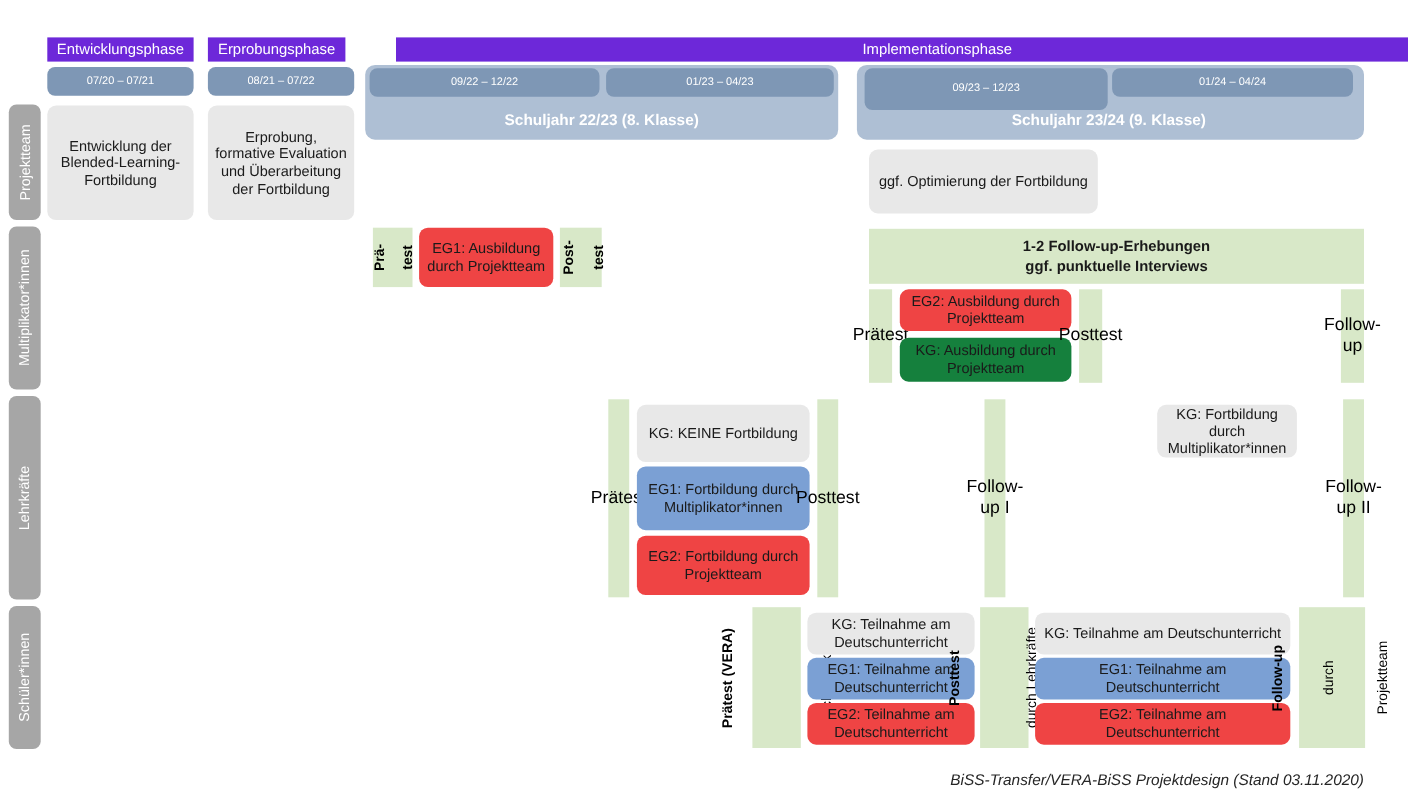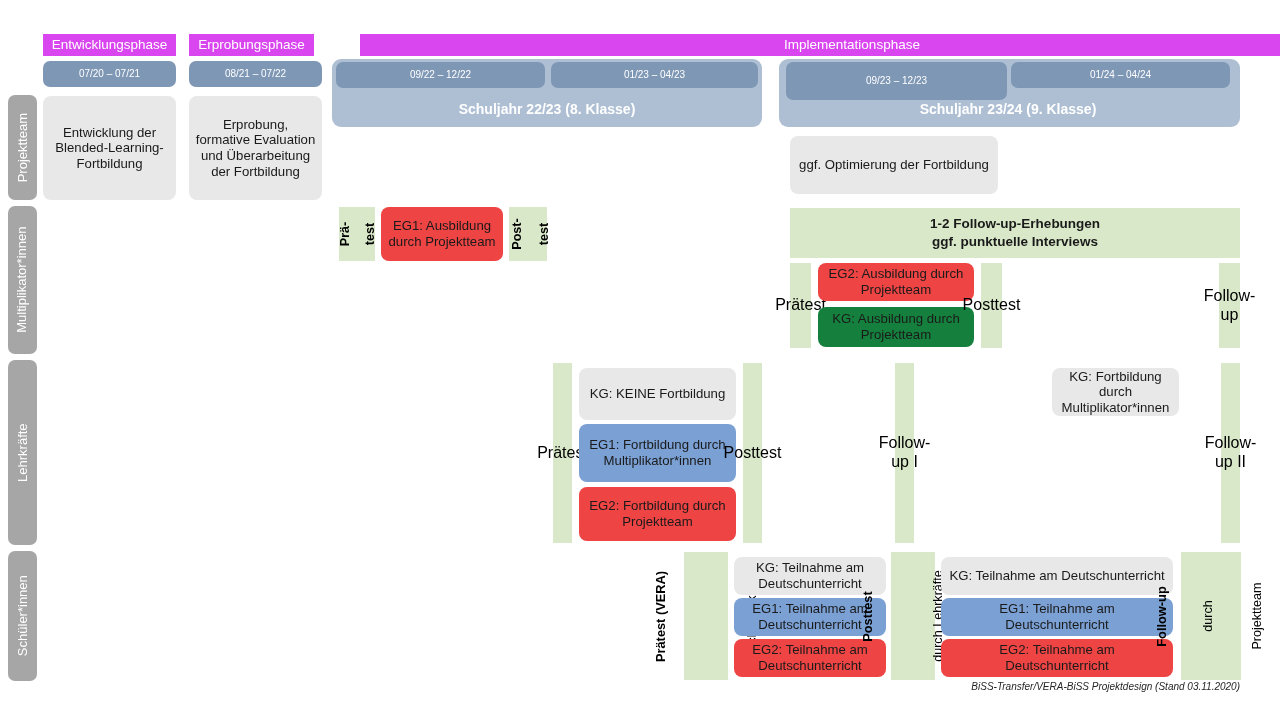--- a/index.html
+++ b/index.html
@@ -24,21 +24,21 @@
   .ctr {
     display: flex;
     align-items: center;
     justify-content: center;
     text-align: center;
     line-height: 1.18;
   }
 
   
   .phase-head {
-    background: #d946ef;
+    background: #6d28d9;
     color: #ffffff;
     font-size: 13.5px;
   }
 
   
   .date-pill {
     background: #7e97b5;
     color: #ffffff;
     font-size: 10px;
     border-radius: 7px;
@@ -107,25 +107,26 @@
   .rowlbl2 .sub2 { font-weight: normal; font-size: 12.6px; }
 
   .banner {
     font-size: 13.5px;
     font-weight: bold;
     color: #1a1a1a;
     line-height: 1.3;
   }
 
   .footer {
-    font-size: 10px;
+    font-size: 14px;
     font-style: italic;
     color: #262626;
     text-align: right;
     white-space: nowrap;
+    margin-top: 20px;
   }
 </style>
 </head>
 <body>
 
 <div id="canvas">
 
   <div class="abs phase-head ctr" style="left:43px;  top:34px; width:133px; height:22px;">Entwicklungsphase</div>
   <div class="abs phase-head ctr" style="left:189px; top:34px; width:125px; height:22px;">Erprobungsphase</div>
   <div class="abs phase-head ctr" style="left:332px; top:34px; width:984px; height:22px;margin-left:28px;">Implementationsphase</div>

